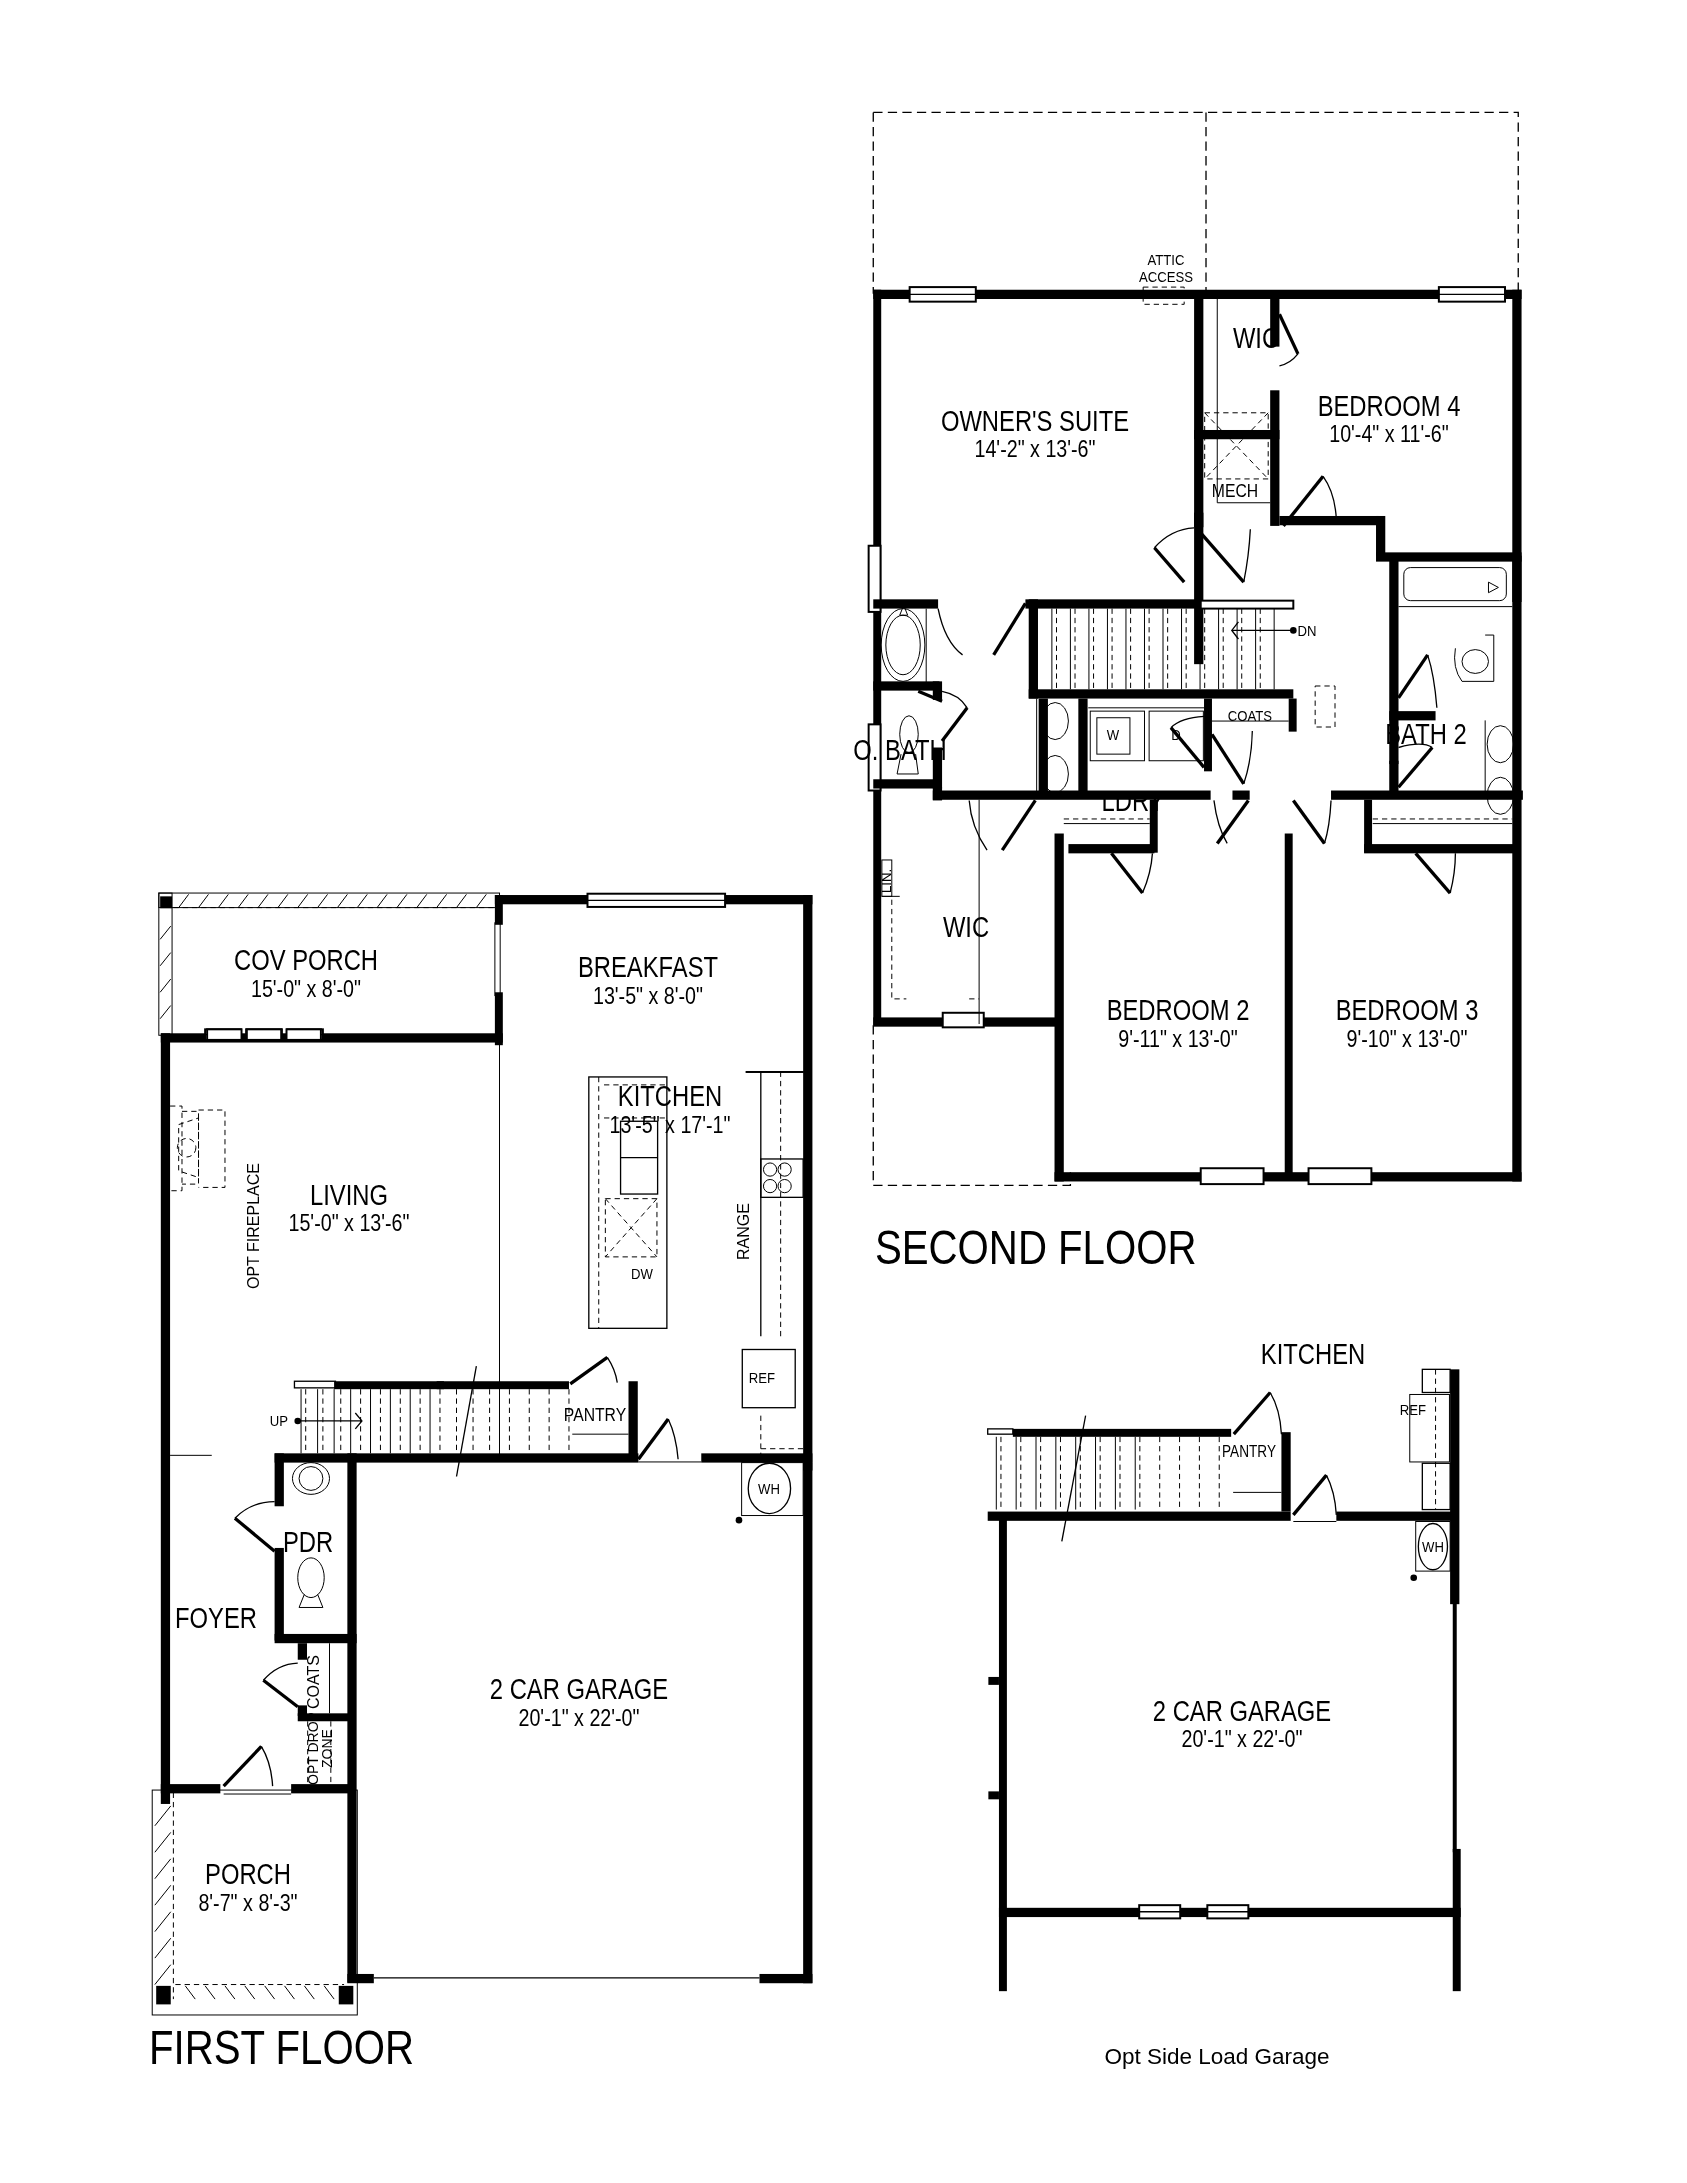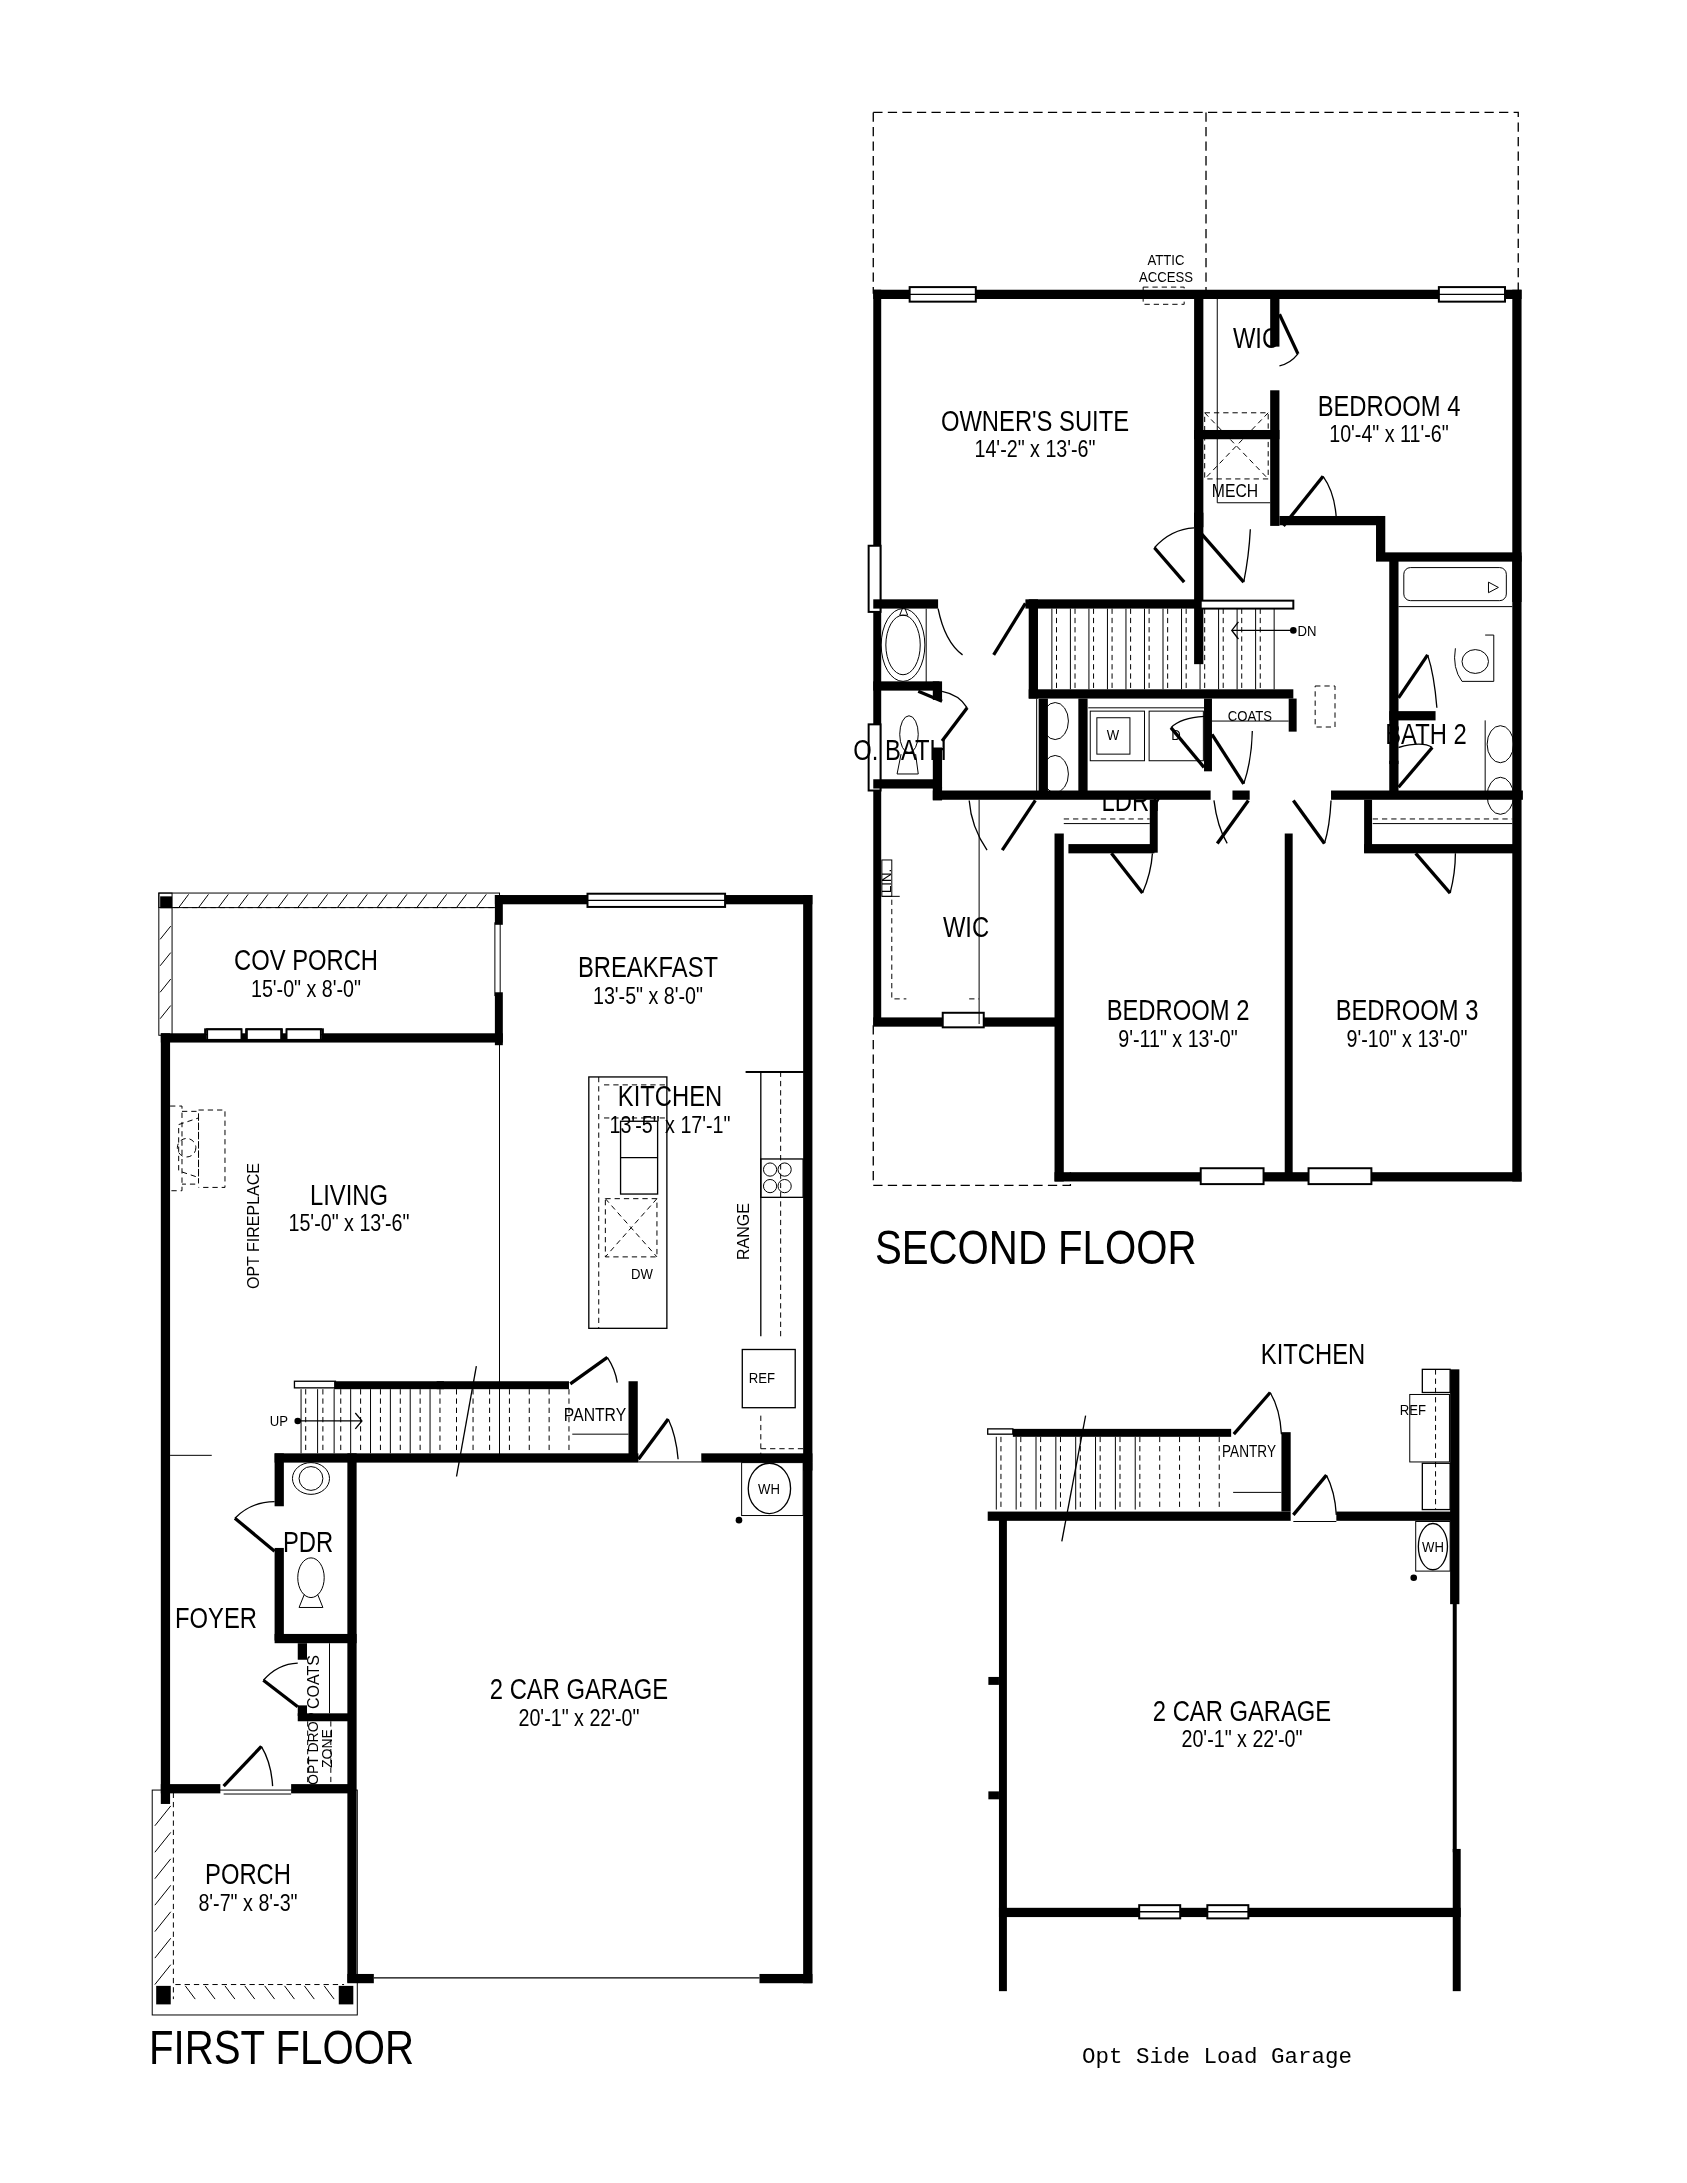--- a/index.html
+++ b/index.html
@@ -13,21 +13,21 @@
   .win { fill: #fff; stroke: #000; stroke-width: 3; }
   .door { stroke: #000; stroke-width: 5; fill: none; }
   .swing { stroke: #000; stroke-width: 2; fill: none; }
   .lbl { position: absolute; text-align: center; color: #000; white-space: nowrap; transform: translateX(-50%); line-height: 1; }
   .room { font-size: 29px; transform: translateX(-50%) scaleX(0.82); }
   .dim { font-size: 24px; transform: translateX(-50%) scaleX(0.82); }
   .small { font-size: 18.5px; transform: translateX(-50%) scaleX(0.85); }
   .tiny { font-size: 14.6px; transform: translateX(-50%) scaleX(0.9); }
   .vert { position: absolute; font-size: 16px; white-space: nowrap; transform-origin: left top; transform: rotate(-90deg); line-height: 1; }
   .floor-title { font-size: 49px; transform: scaleX(0.82); transform-origin: left top; position: absolute; white-space: nowrap; line-height: 1; }
-  .caption { font-size: 22.5px; font-family: Liberation Mono, monospace; }
+  .caption { font-size: 22.5px; }
 </style>
 </head>
 <body>
 
 <svg class="plan" viewBox="0 0 2550 3300" xmlns="http://www.w3.org/2000/svg">
 
   <g>
 
     <path class="dash" d="M1320 170 L2295 170 L2295 444"></path>
     <path class="dash" d="M1320 170 L1320 444"></path>

